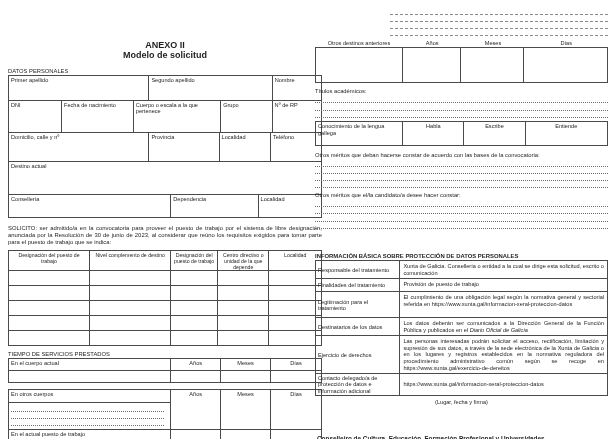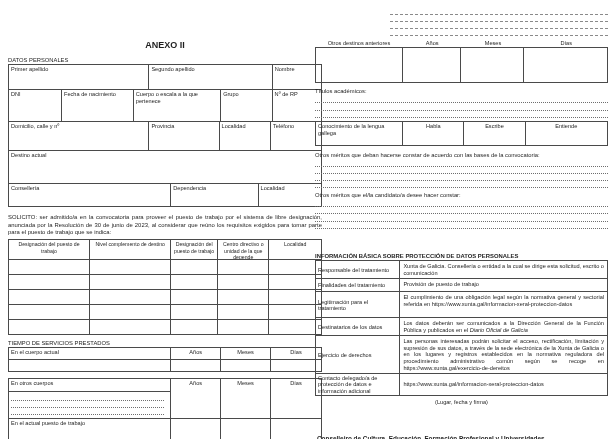--- a/index.html
+++ b/index.html
@@ -58,20 +58,21 @@
   .firma  { text-align:center; font-size:5.6px; margin-top:3px; }
   .footer { font-size:6.4px; font-weight:bold; margin-top:30px; margin-left:2px; }
 </style>
 </head>
 <body>
 
 <div class="page">
 
   <div class="col-left">
     <div class="form-title">ANEXO II</div>
+    <div class="form-subtitle">Modelo de solicitud</div>
 
     <div class="section-label">DATOS PERSONALES</div>
 
     <div class="tbl">
       <div class="trow" style="height:24px">
         <div class="cell" style="width:45%">
             <span class="lbl">Primer apellido</span>
           </div>
         <div class="cell" style="width:39.5%">
             <span class="lbl">Segundo apellido</span>

